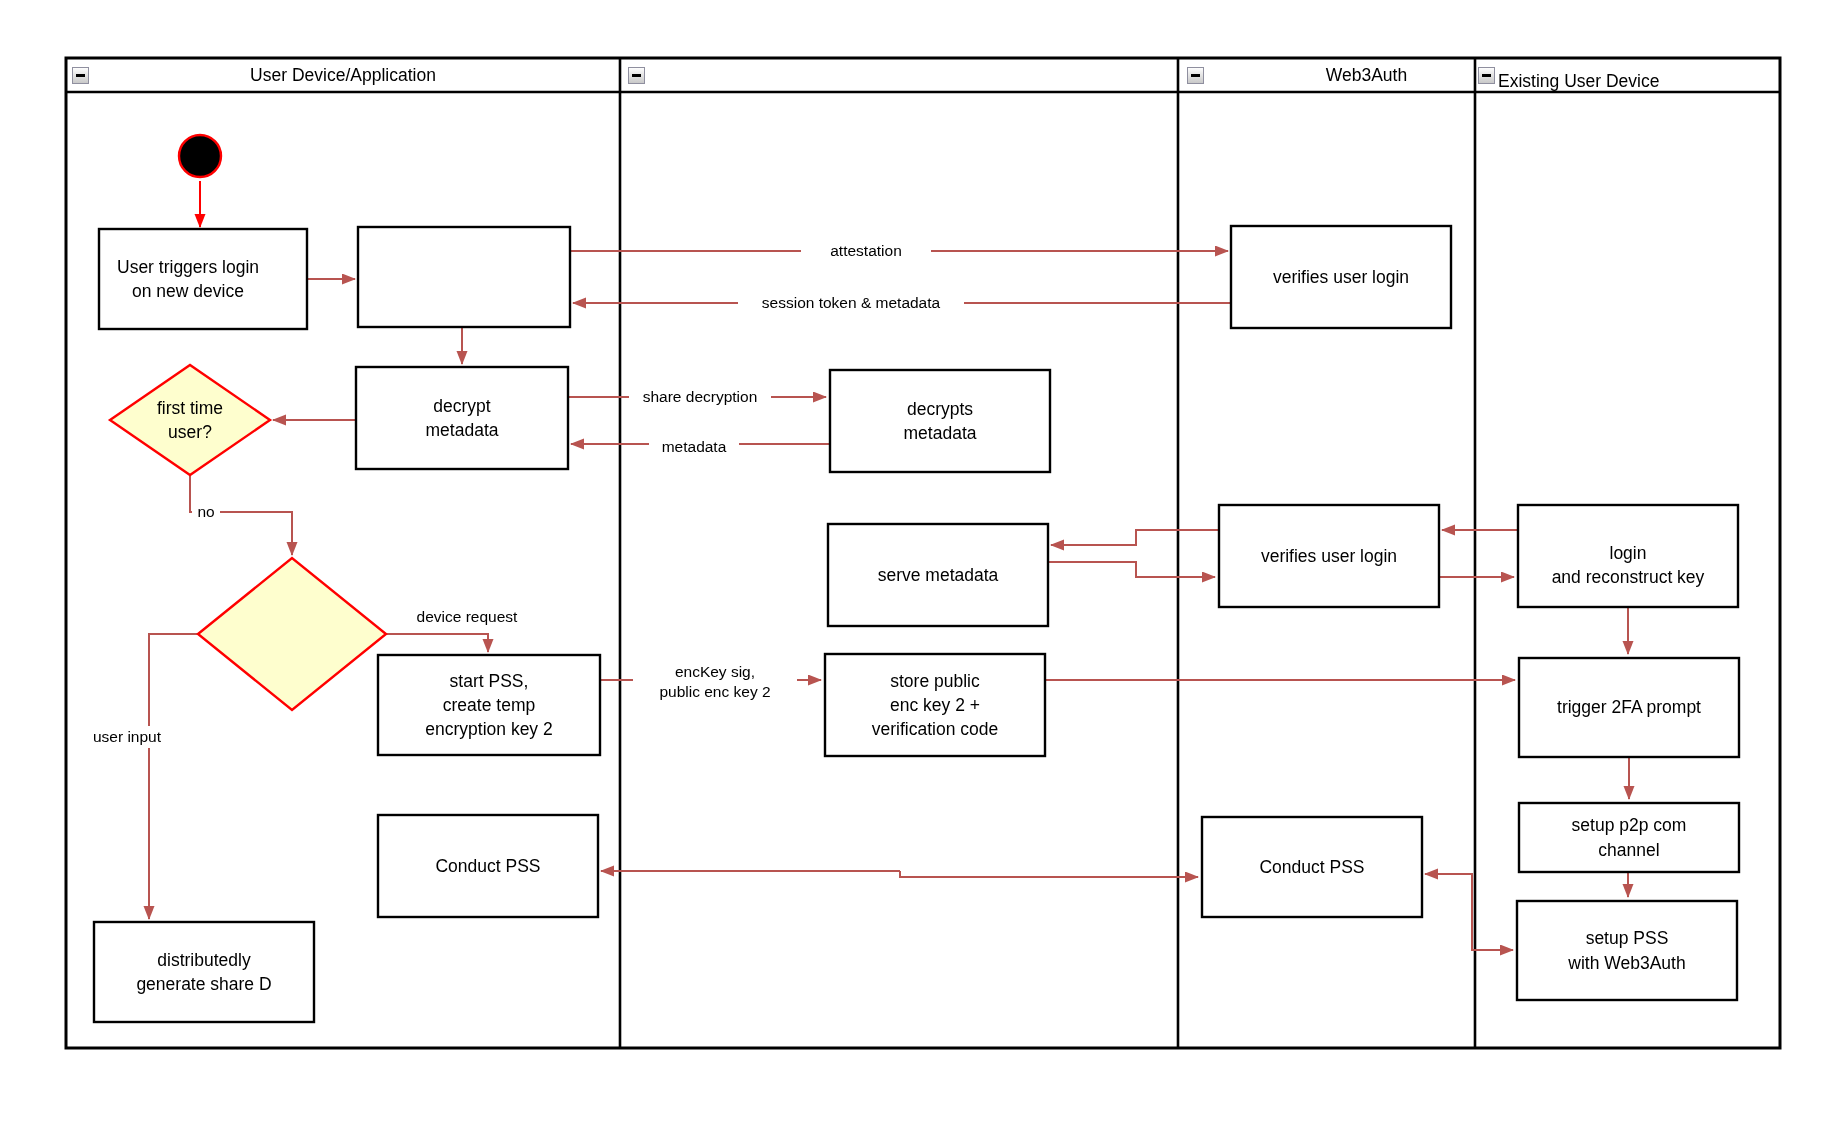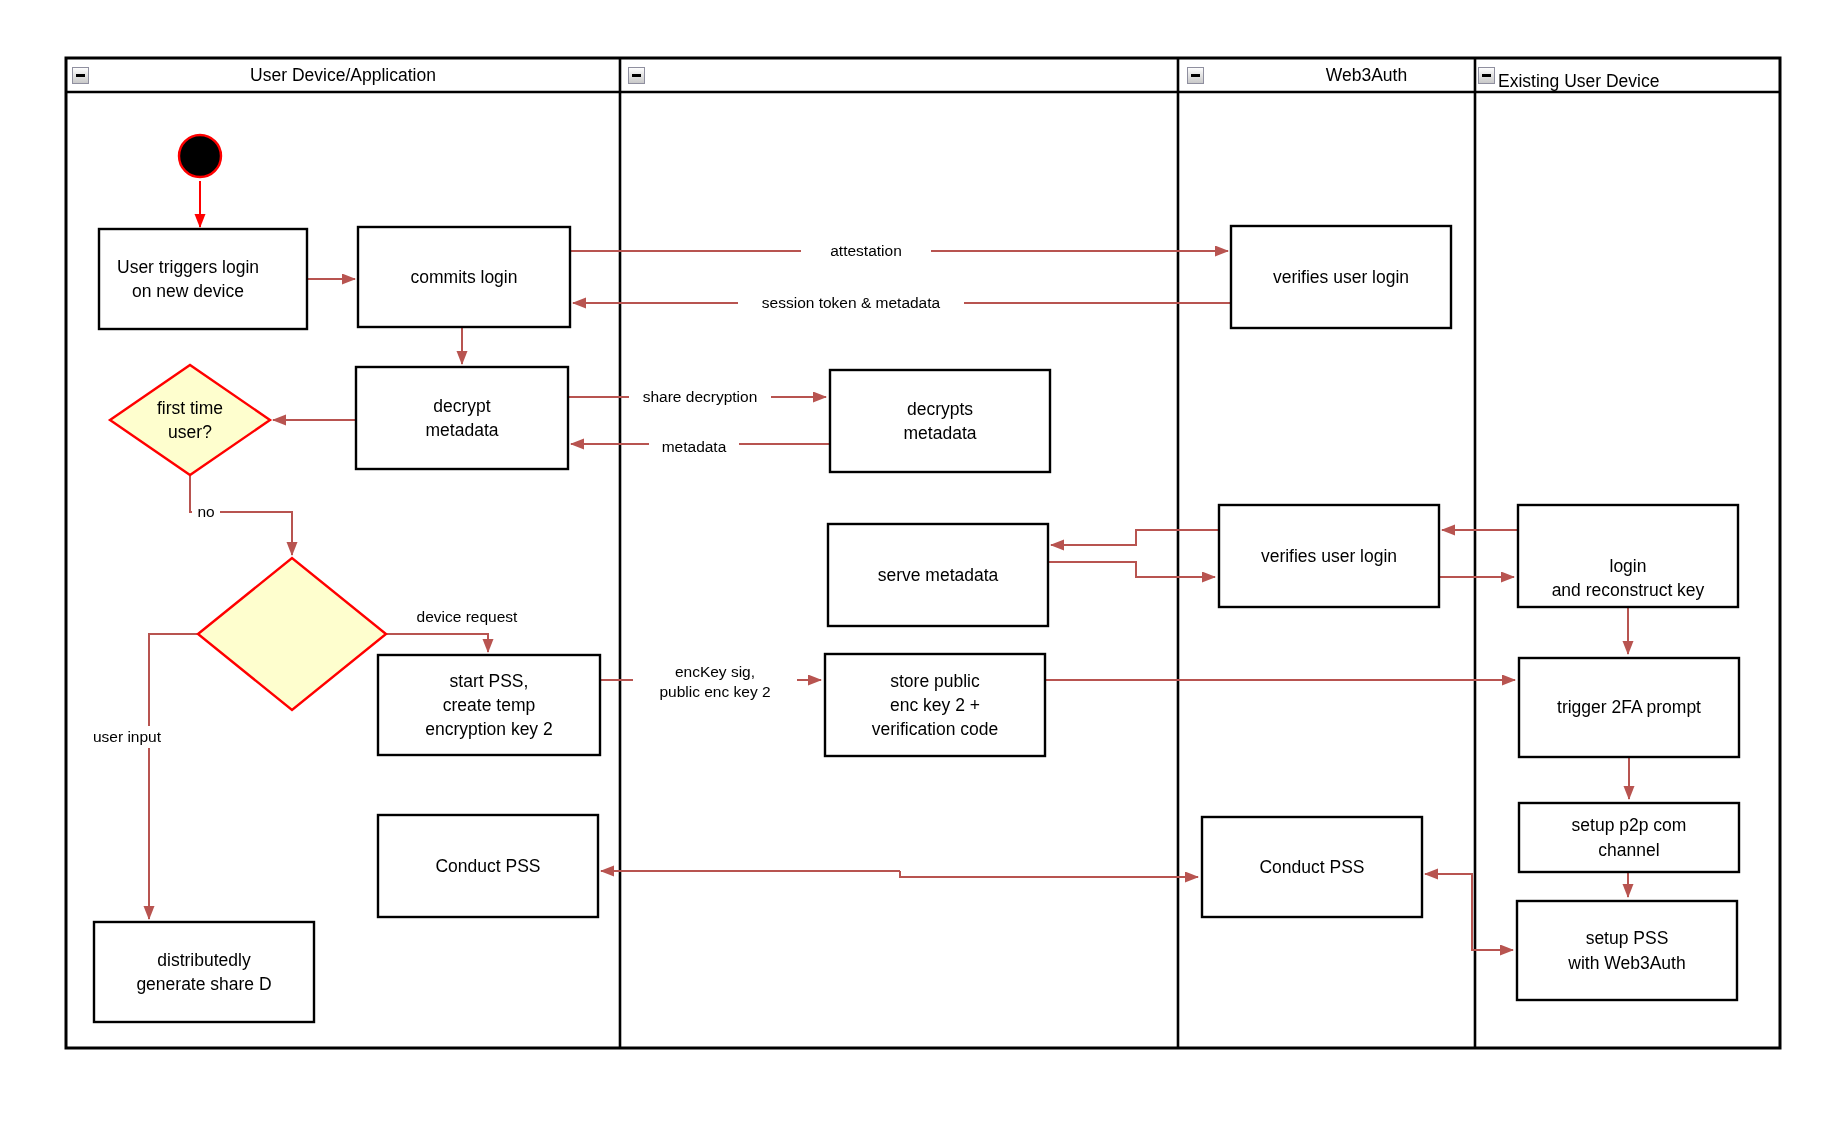--- a/index.html
+++ b/index.html
@@ -150,41 +150,40 @@
   </div>
   <div class="collapse-btn" style="left:1187px; top:67px;">
     <span class="minus"></span>
   </div>
   <div class="collapse-btn" style="left:1478px; top:67px;">
     <span class="minus"></span>
   </div>
 
   <div class="node-label" style="left:99px; top:229px; width:178px; height:100px;">User triggers login
 on new device</div>
-  <div class="node-label" style="left:358px; top:227px; width:212px; height:100px;">commits login</div>
   <div class="node-label" style="left:356px; top:367px; width:212px; height:102px;">decrypt
 metadata</div>
   <div class="node-label" style="left:118px; top:386px; width:144px; height:68px;">first time
 user?</div>
   <div class="node-label" style="left:378px; top:655px; width:222px; height:100px;">start PSS,
 create temp
 encryption key 2</div>
   <div class="node-label" style="left:378px; top:815px; width:220px; height:102px;">Conduct PSS</div>
   <div class="node-label" style="left:94px; top:922px; width:220px; height:100px;">distributedly
 generate share D</div>
   <div class="node-label" style="left:830px; top:370px; width:220px; height:102px;">decrypts
 metadata</div>
   <div class="node-label" style="left:828px; top:524px; width:220px; height:102px;">serve metadata</div>
   <div class="node-label" style="left:825px; top:654px; width:220px; height:102px;">store public
 enc key 2 +
 verification code</div>
   <div class="node-label" style="left:1231px; top:226px; width:220px; height:102px;">verifies user login</div>
   <div class="node-label" style="left:1219px; top:505px; width:220px; height:102px;">verifies user login</div>
   <div class="node-label" style="left:1202px; top:817px; width:220px; height:100px;">Conduct PSS</div>
-  <div class="node-label" style="left:1518px; top:527px; width:220px; height:102px;">login
+  <div class="node-label" style="left:1518px; top:514px; width:220px; height:102px;">login
 and reconstruct key</div>
   <div class="node-label" style="left:1519px; top:658px; width:220px; height:99px;">trigger 2FA prompt</div>
   <div class="node-label" style="left:1519px; top:803px; width:220px; height:69px;">setup p2p com
 channel</div>
   <div class="node-label" style="left:1517px; top:901px; width:220px; height:99px;">setup PSS
 with Web3Auth</div>
 
   <div class="edge-label" style="left:801px; top:240px; width:130px; height:22px;">attestation</div>
   <div class="edge-label" style="left:738px; top:292px; width:226px; height:22px;">session token &amp; metadata</div>
   <div class="edge-label" style="left:629px; top:386px; width:142px; height:22px;">share decryption</div>

